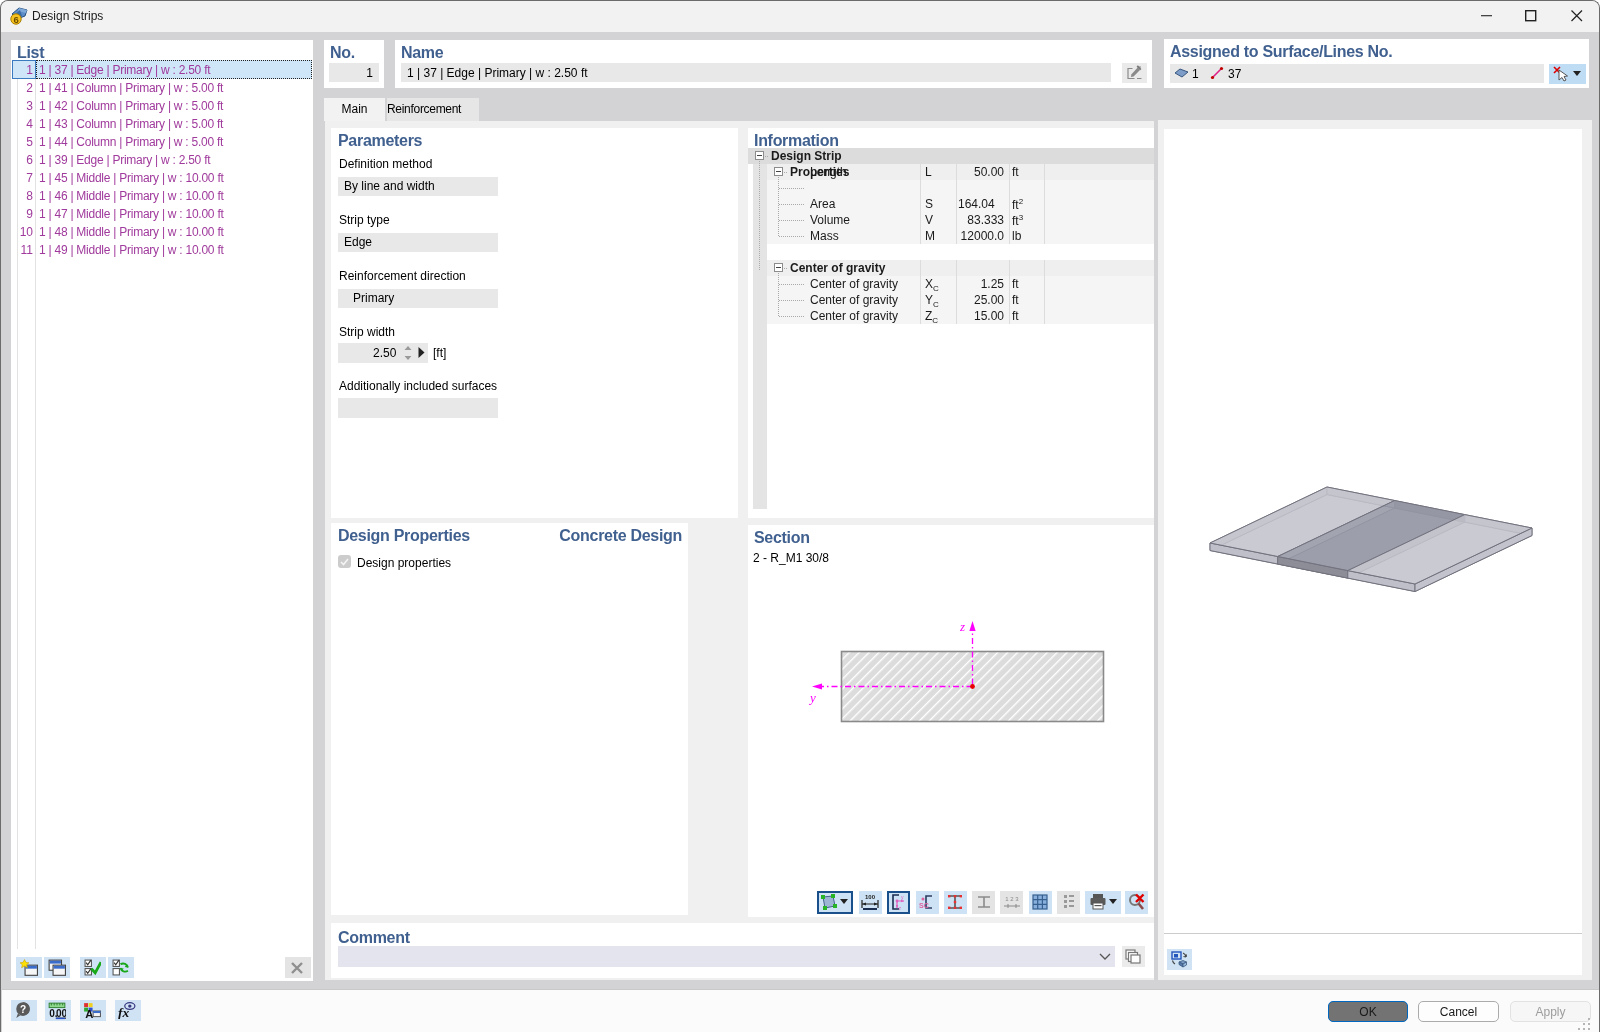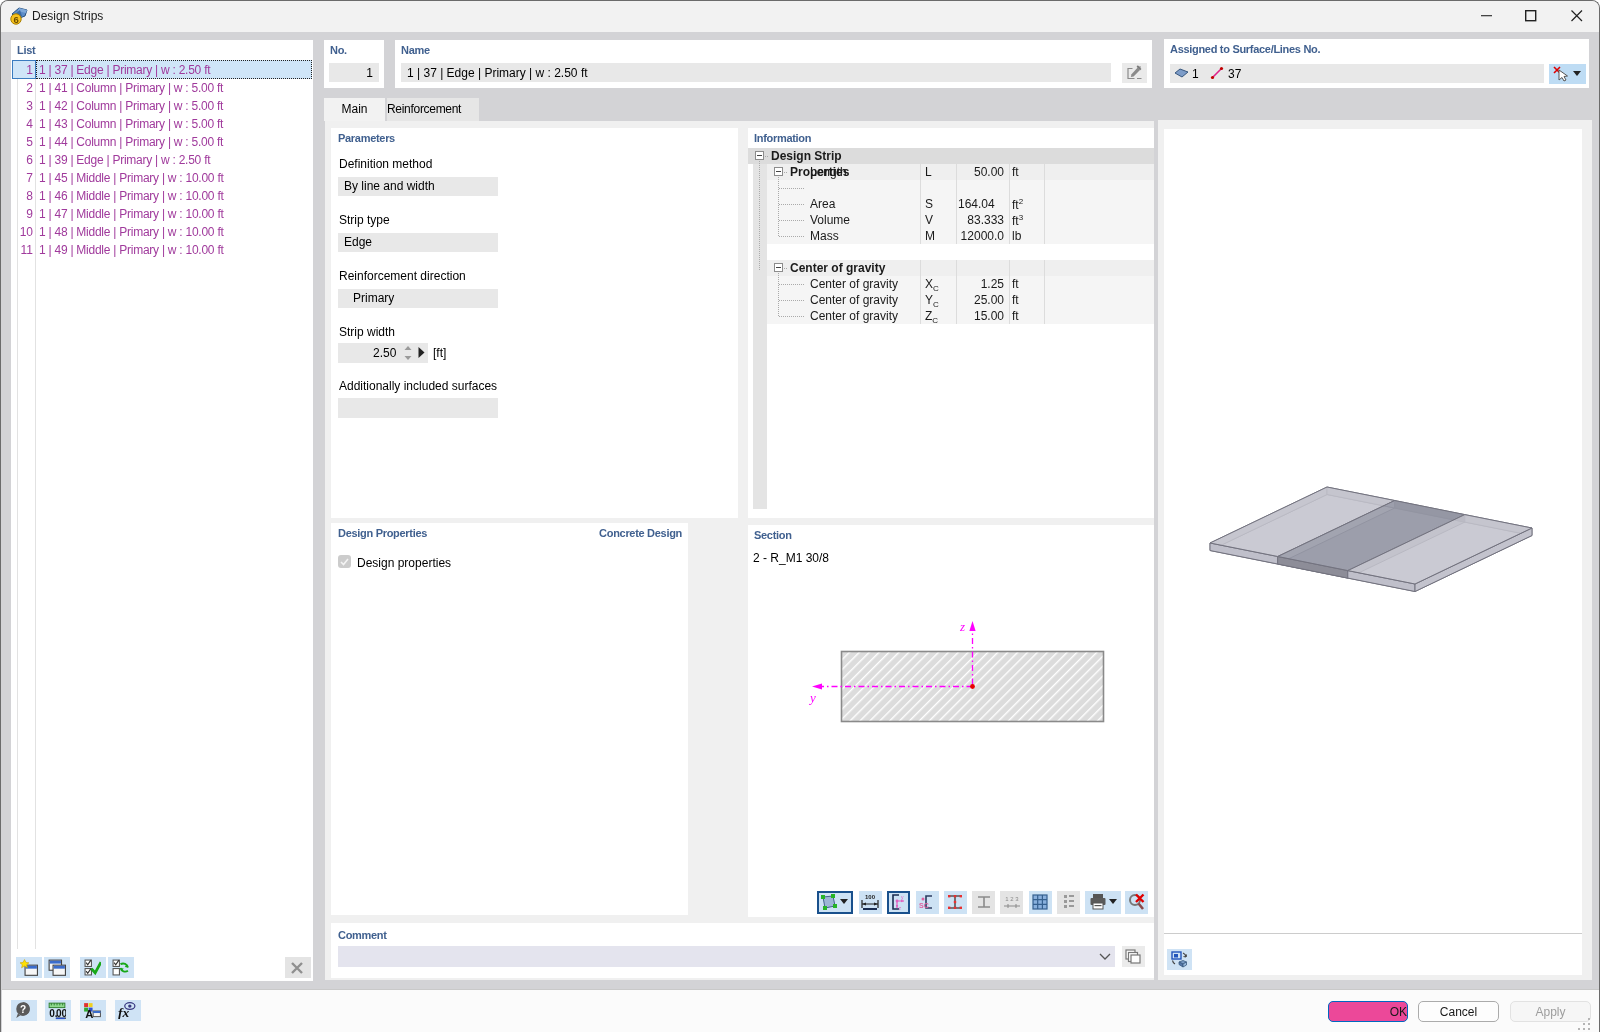--- a/index.html
+++ b/index.html
@@ -5,21 +5,21 @@
   * { margin:0; padding:0; box-sizing:border-box; }
   html,body { width:1600px; height:1032px; overflow:hidden; }
   body { font-family:"Liberation Sans", sans-serif; font-size:12px; color:#1a1a1a; background:#fff; }
   .abs { position:absolute; }
   .win { position:absolute; left:0; top:0; width:1600px; height:1032px;
          background:#d3d3d6; border:1px solid #6b6b6b; border-bottom:none;
          border-radius:8px 8px 0 0; overflow:hidden; }
   .titlebar { position:absolute; left:0; top:0; width:100%; height:31px; background:#f2f2f2; }
   .title-text { position:absolute; left:31px; top:8px; font-size:12px; color:#1b1b1b; }
   .panel { position:absolute; background:#ffffff; }
-  .hdr { position:absolute; color:#40608f; font-weight:bold; font-size:11px; white-space:nowrap; letter-spacing:-0.3px; }
+  .hdr { position:absolute; color:#40608f; font-weight:bold; font-size:16px; white-space:nowrap; letter-spacing:-0.3px; }
   .field { position:absolute; background:#e8e8e8; font-size:12px; color:#000; white-space:nowrap; }
   .lbl { position:absolute; font-size:12px; color:#000; white-space:nowrap; }
   .content { position:absolute; background:#f0f0f0; }
   
   .lrow { position:absolute; left:2px; width:299px; height:18px; }
   .lnum { position:absolute; left:0; width:20px; text-align:right; top:2px; color:#a03a9c; }
   .ltxt { position:absolute; left:26px; top:2px; color:#a03a9c; white-space:nowrap; letter-spacing:-0.25px; }
   
   .trow { position:absolute; height:16px; font-size:12px; }
   .expbox { position:absolute; width:9px; height:9px; background:#fff; border:1px solid #8c8c8c; }
@@ -504,21 +504,21 @@
         <rect x="9" y="8" width="6.5" height="1.8" fill="#3a6ccc"></rect>
       </svg>
     </div>
   <div class="btn" style="left:114px;top:999px" id="bb4">
       <svg class="abs" style="left:3px;top:1px" width="18" height="18" viewBox="0 0 16 16">
         <text x="0" y="14" font-size="12" font-style="italic" font-family="Liberation Serif" fill="#111" font-weight="bold">fx</text>
         <ellipse cx="10.5" cy="4.5" rx="4.5" ry="3" fill="none" stroke="#383880" stroke-width="1.1"></ellipse>
         <circle cx="10.5" cy="4.5" r="1.5" fill="#383880"></circle>
       </svg>
     </div>
-  <div class="abs" style="left:1327px;top:1000px;width:80px;height:21px;background:#ec4899;border:1.5px solid #0067c0;border-radius:5px;text-align:right;padding-top:3px">OK</div>
+  <div class="abs" style="left:1327px;top:1000px;width:80px;height:21px;background:#737373;border:1.5px solid #0067c0;border-radius:5px;text-align:center;padding-top:3px">OK</div>
   <div class="abs" style="left:1417px;top:1000px;width:81px;height:21px;background:#fdfdfd;border:1px solid #ababab;border-radius:5px;text-align:center;padding-top:3px">Cancel</div>
   <div class="abs" style="left:1509px;top:1000px;width:81px;height:21px;background:#f6f6f6;border:1px solid #e2e2e2;border-radius:5px;text-align:center;padding-top:3px;color:#9d9d9d">Apply</div>
   <svg class="abs" style="left:1577px;top:1017px" width="14" height="14">
     <g fill="#b5b5b5">
         <rect x="10" y="0" width="2" height="2"></rect>
         <rect x="10" y="5" width="2" height="2"></rect>
         <rect x="5" y="5" width="2" height="2"></rect>
         <rect x="10" y="10" width="2" height="2"></rect>
         <rect x="5" y="10" width="2" height="2"></rect>
         <rect x="0" y="10" width="2" height="2"></rect>

